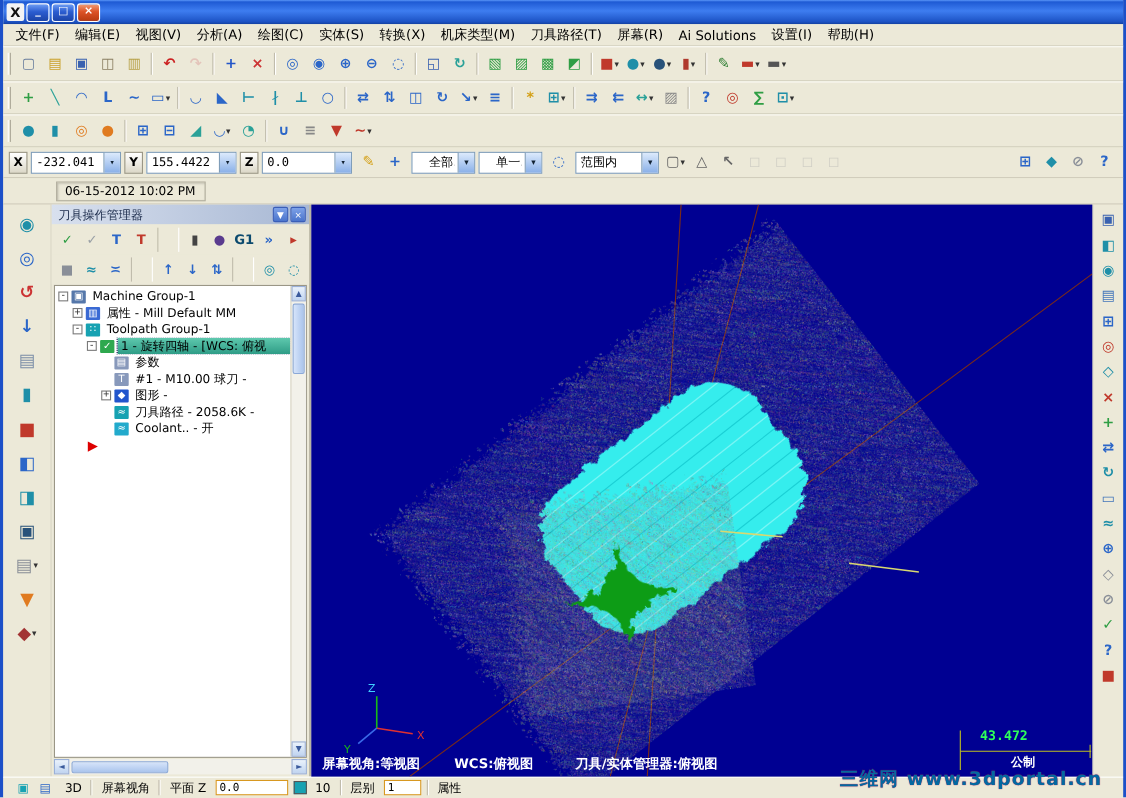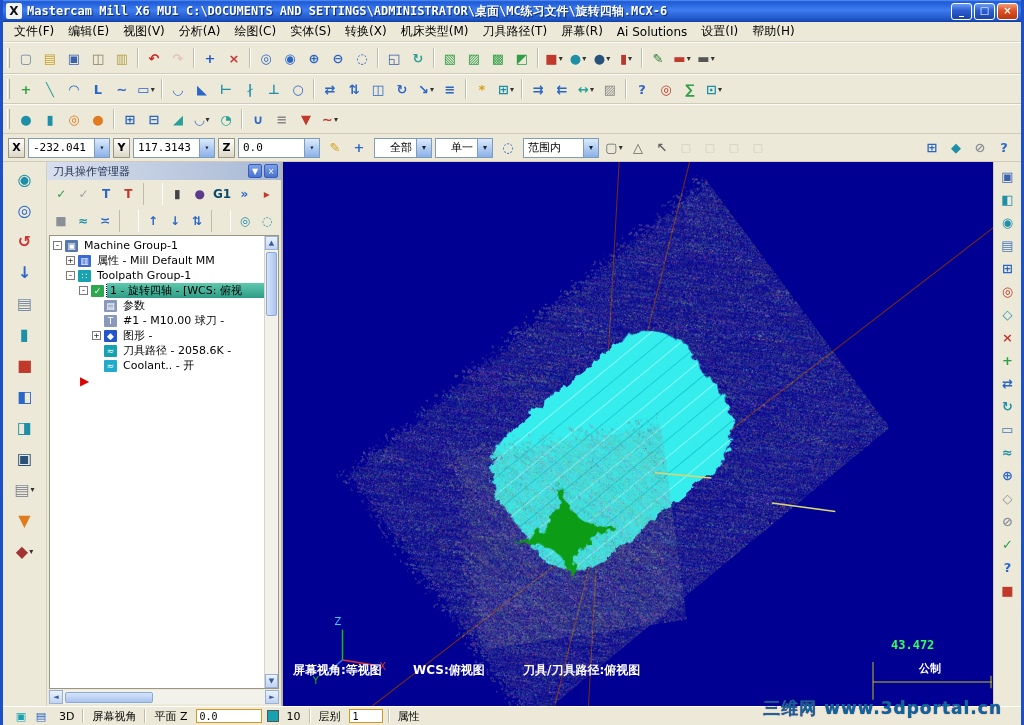--- a/index.html
+++ b/index.html
@@ -128,21 +128,20 @@
   .watermark { position:absolute; right:22px; top:697px; z-index:50; color:#0369a1; font-size:17px; font-weight:bold;
     letter-spacing:1px; text-shadow:0 0 1px #aa0040; }
 </style>
 </head>
 <body>
 
 <div class="window">
 
   <div class="titlebar">
     <div class="app-icon">X</div>
-    <div class="title-text">Mastercam Mill X6 MU1  C:\DOCUMENTS AND SETTINGS\ADMINISTRATOR\桌面\MC练习文件\旋转四轴.MCX-6</div>
     <div class="winbtn">_</div>
     <div class="winbtn">□</div>
     <div class="winbtn close">×</div>
   </div>
 
   <div class="menubar">
 
   <span class="menu-item">文件(F)</span>
       <span class="menu-item">编辑(E)</span>
       <span class="menu-item">视图(V)</span>
@@ -396,21 +395,21 @@
   </div>
 
   <div class="coordbar">
     <span class="axlbl">X</span>
     <div class="combo num">
       <span class="val">-232.041</span>
         <span class="dd">▾</span>
     </div>
     <span class="axlbl">Y</span>
     <div class="combo num">
-      <span class="val">117.3143</span>
+      <span class="val">155.4422</span>
         <span class="dd">▾</span>
     </div>
     <span class="axlbl">Z</span>
     <div class="combo num">
       <span class="val">0.0</span>
         <span class="dd">▾</span>
     </div>
     <span class="cicons">
 
     <button class="tbtn">
@@ -473,20 +472,23 @@
         </button>
         <button class="tbtn">
           <span class="g" style="color: rgb(138, 143, 152);">⊘</span>
         </button>
         <button class="tbtn">
           <span class="g" style="color: rgb(43, 102, 200);">?</span>
         </button>
       </span>
   </div>
 
+  <div class="datebar">
+    <div class="date-field">06-15-2012 10:02 PM</div>
+  </div>
 
   <div class="main">
 
     <div class="leftstrip">
 
     <button class="tbtn">
           <span class="g" style="color: rgb(31, 143, 168);">◉</span>
         </button>
         <button class="tbtn">
           <span class="g" style="color: rgb(43, 102, 200);">◎</span>
@@ -726,21 +728,21 @@
 
         <g stroke="#c0c020" stroke-width="1">
           <line x1="595" y1="478" x2="595" y2="514"></line>
           <line x1="595" y1="497" x2="715" y2="497"></line>
           <line x1="714" y1="491" x2="714" y2="503"></line>
         </g>
       </svg>
 
       <div class="vp-label" style="left:10px; top:500px;">屏幕视角:等视图</div>
       <div class="vp-label" style="left:130px; top:500px;">WCS:俯视图</div>
-      <div class="vp-label" style="left:240px; top:500px;">刀具/刀具路径:俯视图</div>
+      <div class="vp-label" style="left:240px; top:500px;">刀具/实体管理器:俯视图</div>
       <div class="vp-scale-val">43.472</div>
       <div class="vp-units">公制</div>
     </div>
 
     <div class="rightbar">
 
     <button class="tbtn">
           <span class="g" style="color: rgb(58, 98, 176);">▣</span>
         </button>
         <button class="tbtn">

